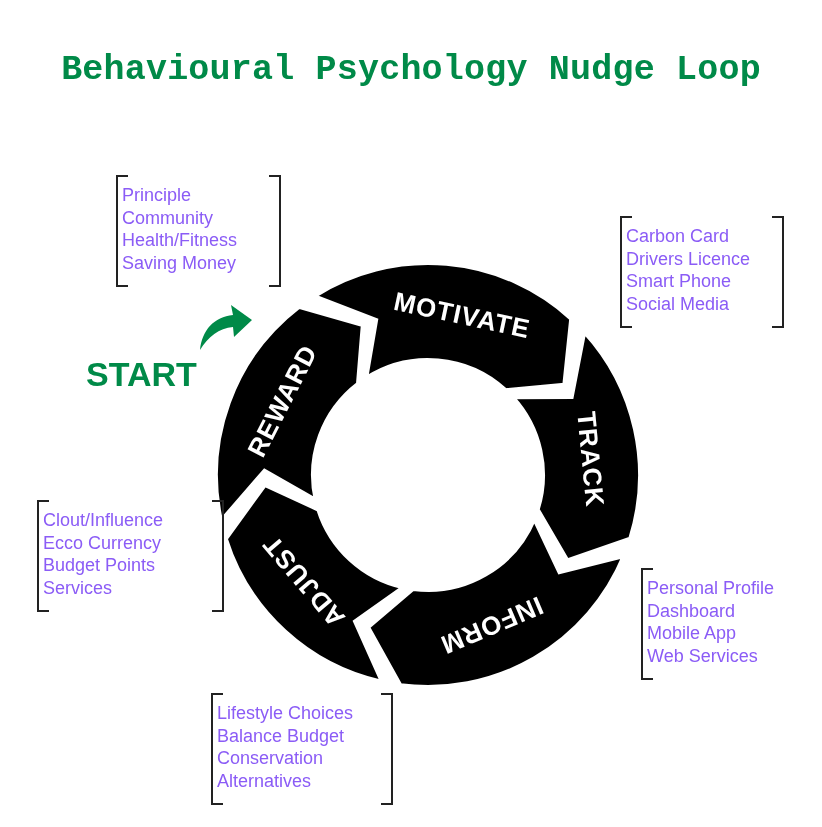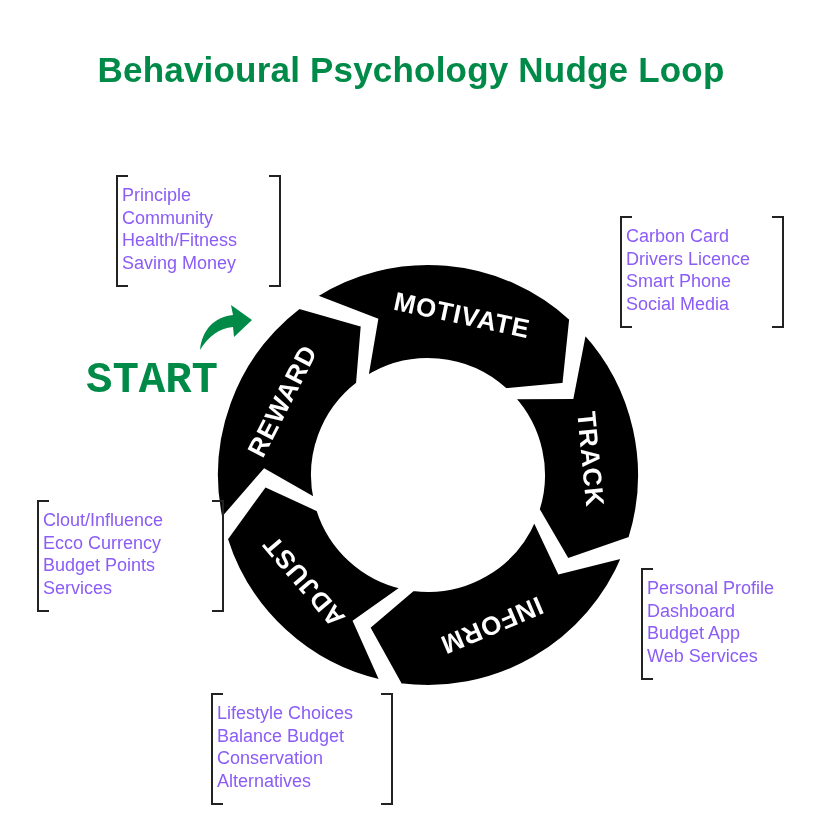--- a/index.html
+++ b/index.html
@@ -1,22 +1,22 @@
 <!DOCTYPE html>
 <html><head>
 <meta charset="utf-8">
 <style>
   html, body { margin: 0; padding: 0; background: #ffffff; }
   body { width: 822px; height: 827px; position: relative; overflow: hidden;
          font-family: "Liberation Sans", sans-serif; }
   .title { position: absolute; left: 0; width: 822px; top: 50px; text-align: center;
-           font-family: Liberation Sans, sans-serif; font-weight: bold; font-size: 35px;
+           font-family: Liberation Mono, monospace; font-weight: bold; font-size: 35px;
            letter-spacing: 0.2px; }
-  .start { position: absolute; left: 86px; top: 355px; font-weight: bold; font-size: 44px;
-           font-family: Liberation Mono, monospace; }
+  .start { position: absolute; left: 86px; top: 355px; font-weight: bold; font-size: 34px;
+           font-family: Liberation Sans, sans-serif; }
   .bracket-box { position: absolute; border-top: none; border-bottom: none; }
   .bracket-box .bl, .bracket-box .br { position: absolute; top: 0; bottom: 0; width: 10px;
            border: 2px solid #222; }
   .bracket-box .bl { left: 0; border-right: none; }
   .bracket-box .br { right: 0; border-left: none; }
   .bracket-box ul { list-style: none; margin: 0; padding: 0; position: absolute;
            left: 6px; top: 9px; font-size: 18px; line-height: 22.6px; color: #8b5cf6;
            font-family: "Liberation Sans", sans-serif; white-space: nowrap; }
   svg#loop { position: absolute; left: 0; top: 0; }
   .seg-label { font-family: "Liberation Sans", sans-serif; font-weight: bold; font-size: 26px;
@@ -68,21 +68,21 @@
     <li>Smart Phone</li>
     <li>Social Media</li>
   </ul>
 </div>
 
 <div class="bracket-box" style="left:641px;top:568px;width:190px;height:112px;">
   <span class="bl"></span>
   <ul>
     <li>Personal Profile</li>
     <li>Dashboard</li>
-    <li>Budget App</li>
+    <li>Mobile App</li>
     <li>Web Services</li>
   </ul>
 </div>
 
 <div class="bracket-box" style="left:211px;top:693px;width:182px;height:112px;">
   <span class="bl"></span>
   <span class="br"></span>
   <ul>
     <li>Lifestyle Choices</li>
     <li>Balance Budget</li>

